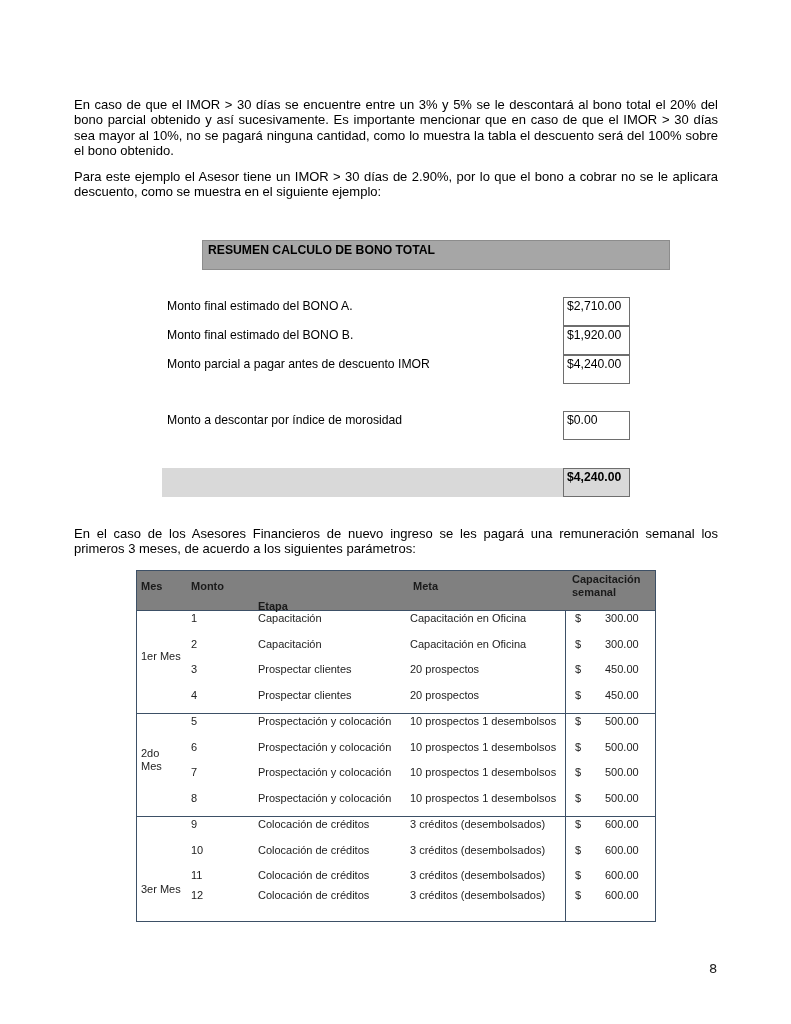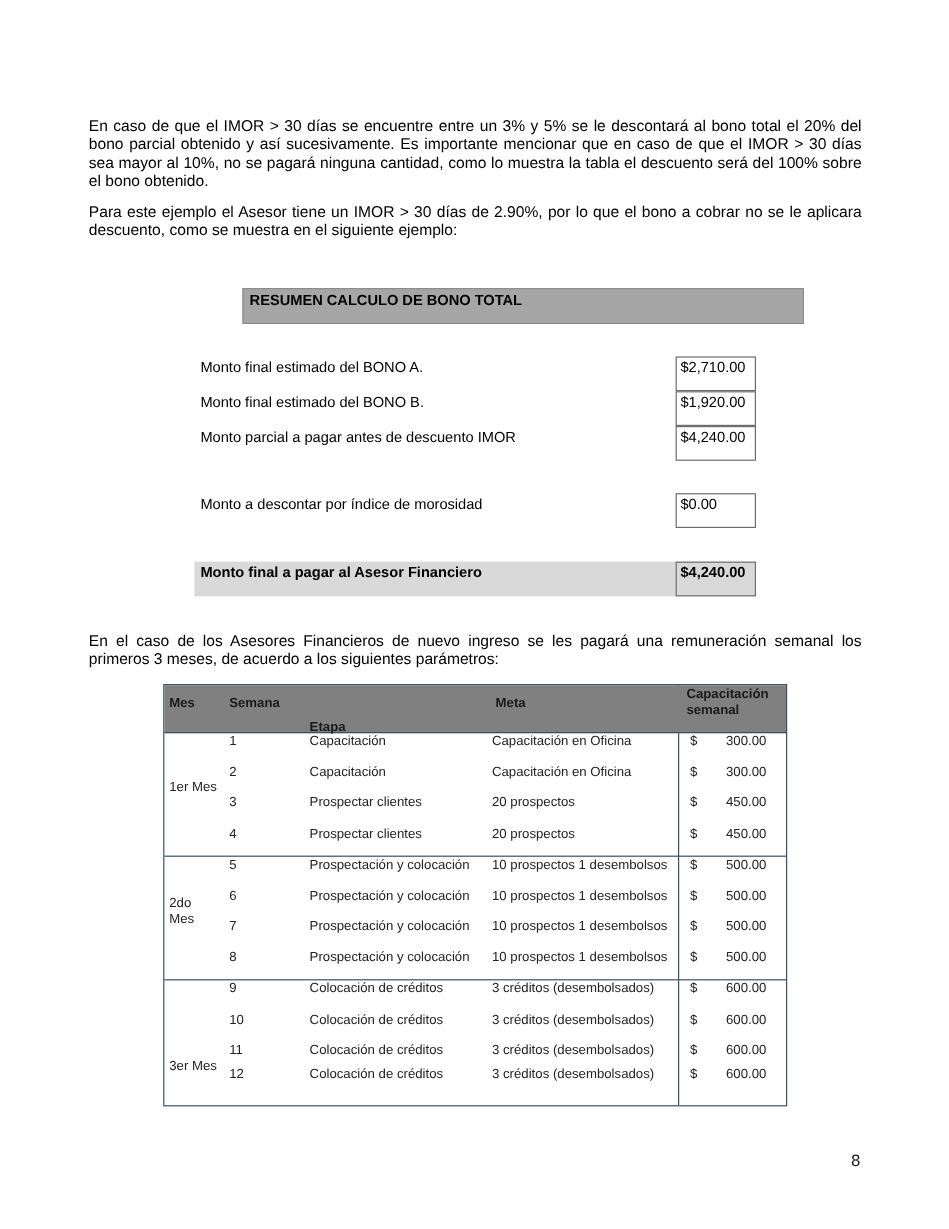--- a/index.html
+++ b/index.html
@@ -138,31 +138,30 @@
 <div class="r-label" style="top:328px;">Monto final estimado del BONO B.</div>
 <div class="r-value" style="top:326px;">$1,920.00</div>
 
 <div class="r-label" style="top:357px;">Monto parcial a pagar antes de descuento IMOR</div>
 <div class="r-value" style="top:355px;">$4,240.00</div>
 
 <div class="r-label" style="top:413px;">Monto a descontar por índice de morosidad</div>
 <div class="r-value" style="top:411px;">$0.00</div>
 
 <div class="final-row">
-  <span class="final-label">Monto final a pagar al Asesor Financiero</span>
   <span class="final-value">$4,240.00</span>
 </div>
 
 <p class="para" id="p3">En el caso de los Asesores Financieros de nuevo ingreso se les pagará una remuneración semanal los primeros 3 meses, de acuerdo a los siguientes parámetros:</p>
 
 <div class="rem-table">
   <div class="vline"></div>
   <div class="rem-head">
     <span class="h" style="left:4px;">Mes</span>
-    <span class="h" style="left:54px;">Semana</span>
+    <span class="h" style="left:54px;">Monto</span>
     <span class="h" style="left:121px;margin-top:20px;">Etapa</span>
     <span class="h" style="left:276px;">Meta</span>
     <span class="h-rem">
       <span>Capacitación</span><br>
       <span>semanal</span>
     </span>
   </div>
 
   <div class="group">
     <div class="mes" style="top:39px;">

